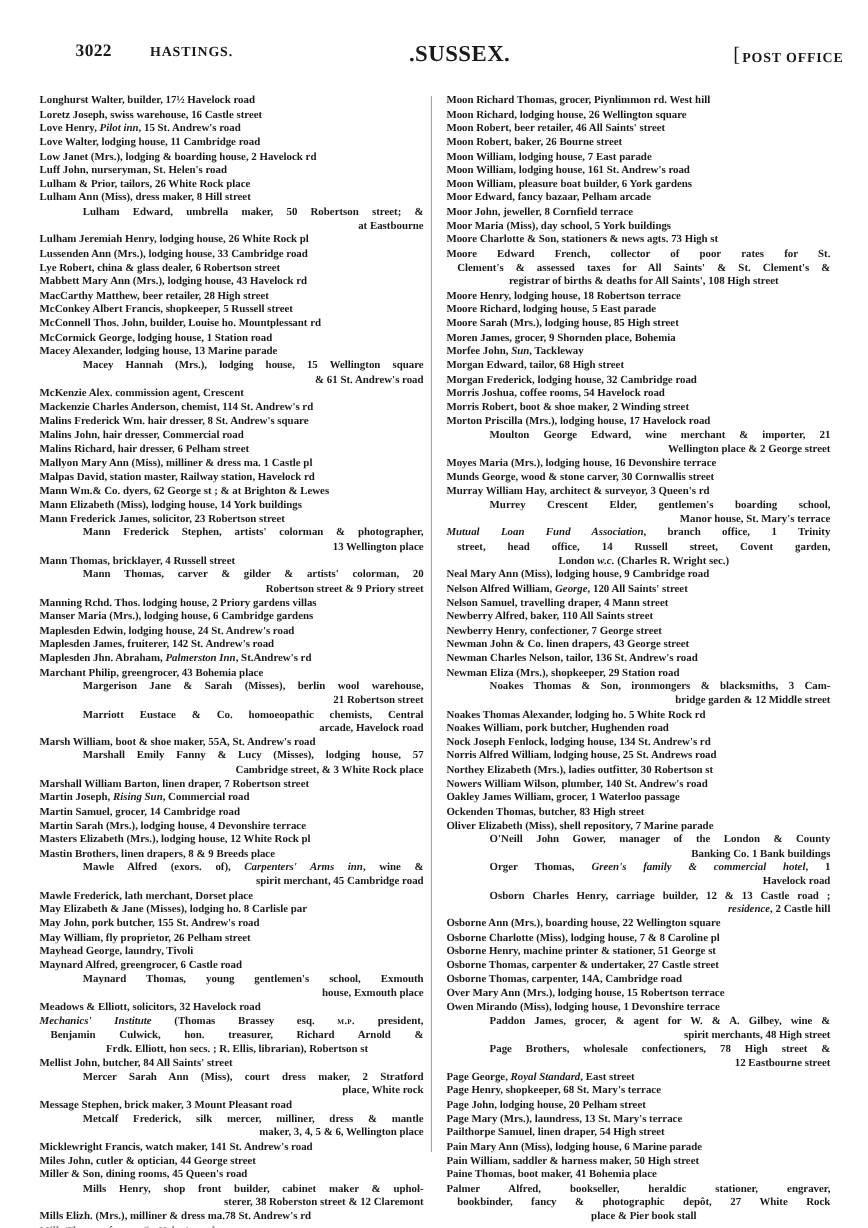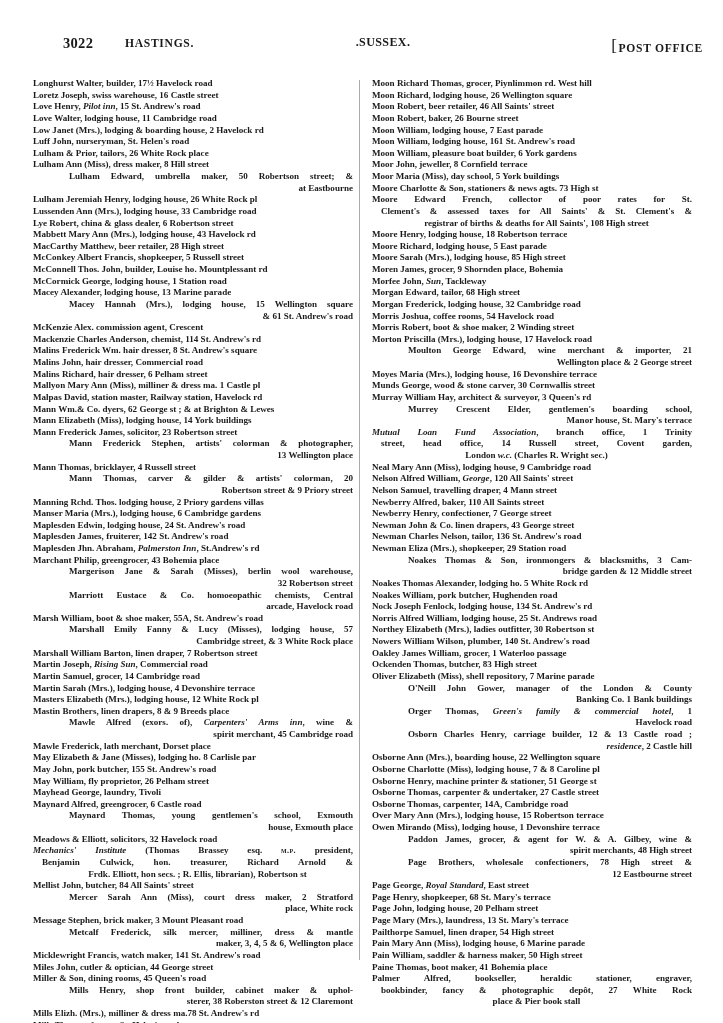--- a/index.html
+++ b/index.html
@@ -47,21 +47,21 @@
     font-size: 11.6px;
     font-weight: 700;
     letter-spacing: 0.7px;
   }
   .rh-county {
     position: absolute;
     left: 0;
     top: 0;
     width: 640px;
     text-align: center;
-    font-size: 12px;
+    font-size: 19px;
     font-weight: 700;
     letter-spacing: 0.4px;
   }
   .rh-section {
     position: absolute;
     right: 0;
     top: 2px;
     font-size: 11.6px;
     font-weight: 700;
     letter-spacing: 0.7px;
@@ -209,21 +209,21 @@
           <span class="cont">Robertson street &amp; 9 Priory street</span>
         </p>
         <p class="entry">Manning Rchd. Thos. lodging house, 2 Priory gardens villas</p>
         <p class="entry">Manser Maria (Mrs.), lodging house, 6 Cambridge gardens</p>
         <p class="entry">Maplesden Edwin, lodging house, 24 St. Andrew's road</p>
         <p class="entry">Maplesden James, fruiterer, 142 St. Andrew's road</p>
         <p class="entry">Maplesden Jhn. Abraham, <i>Palmerston Inn</i>, St.Andrew's rd</p>
         <p class="entry">Marchant Philip, greengrocer, 43 Bohemia place</p>
         <p class="entry just">
           <span class="ln1">Margerison Jane &amp; Sarah (Misses), berlin wool warehouse,</span>
-          <span class="cont">32 Robertson street</span>
+          <span class="cont">21 Robertson street</span>
         </p>
         <p class="entry just">
           <span class="ln1">Marriott Eustace &amp; Co. homoeopathic chemists, Central</span>
           <span class="cont">arcade, Havelock road</span>
         </p>
         <p class="entry">Marsh William, boot &amp; shoe maker, 55A, St. Andrew's road</p>
         <p class="entry just">
           <span class="ln1">Marshall Emily Fanny &amp; Lucy (Misses), lodging house, 57</span>
           <span class="cont">Cambridge street, &amp; 3 White Rock place</span>
         </p>
@@ -274,20 +274,21 @@
         <p class="entry">Mills Thomas, farmer St. Helen's park</p>
       </div>
     <div class="col col-right" id="col-right">
         <p class="entry">Moon Richard Thomas, grocer, Piynlimmon rd. West hill</p>
         <p class="entry">Moon Richard, lodging house, 26 Wellington square</p>
         <p class="entry">Moon Robert, beer retailer, 46 All Saints' street</p>
         <p class="entry">Moon Robert, baker, 26 Bourne street</p>
         <p class="entry">Moon William, lodging house, 7 East parade</p>
         <p class="entry">Moon William, lodging house, 161 St. Andrew's road</p>
         <p class="entry">Moon William, pleasure boat builder, 6 York gardens</p>
+        <p class="entry">Moor Edward, fancy bazaar, Pelham arcade</p>
         <p class="entry">Moor John, jeweller, 8 Cornfield terrace</p>
         <p class="entry">Moor Maria (Miss), day school, 5 York buildings</p>
         <p class="entry">Moore Charlotte &amp; Son, stationers &amp; news agts. 73 High st</p>
         <p class="entry just2">
           <span class="ln1">Moore Edward French, collector of poor rates for St.</span>
           <span class="ln2 cont">Clement's &amp; assessed taxes for All Saints' &amp; St. Clement's &amp;</span>
           <span class="cont">registrar of births &amp; deaths for All Saints', 108 High street</span>
         </p>
         <p class="entry">Moore Henry, lodging house, 18 Robertson terrace</p>
         <p class="entry">Moore Richard, lodging house, 5 East parade</p>

